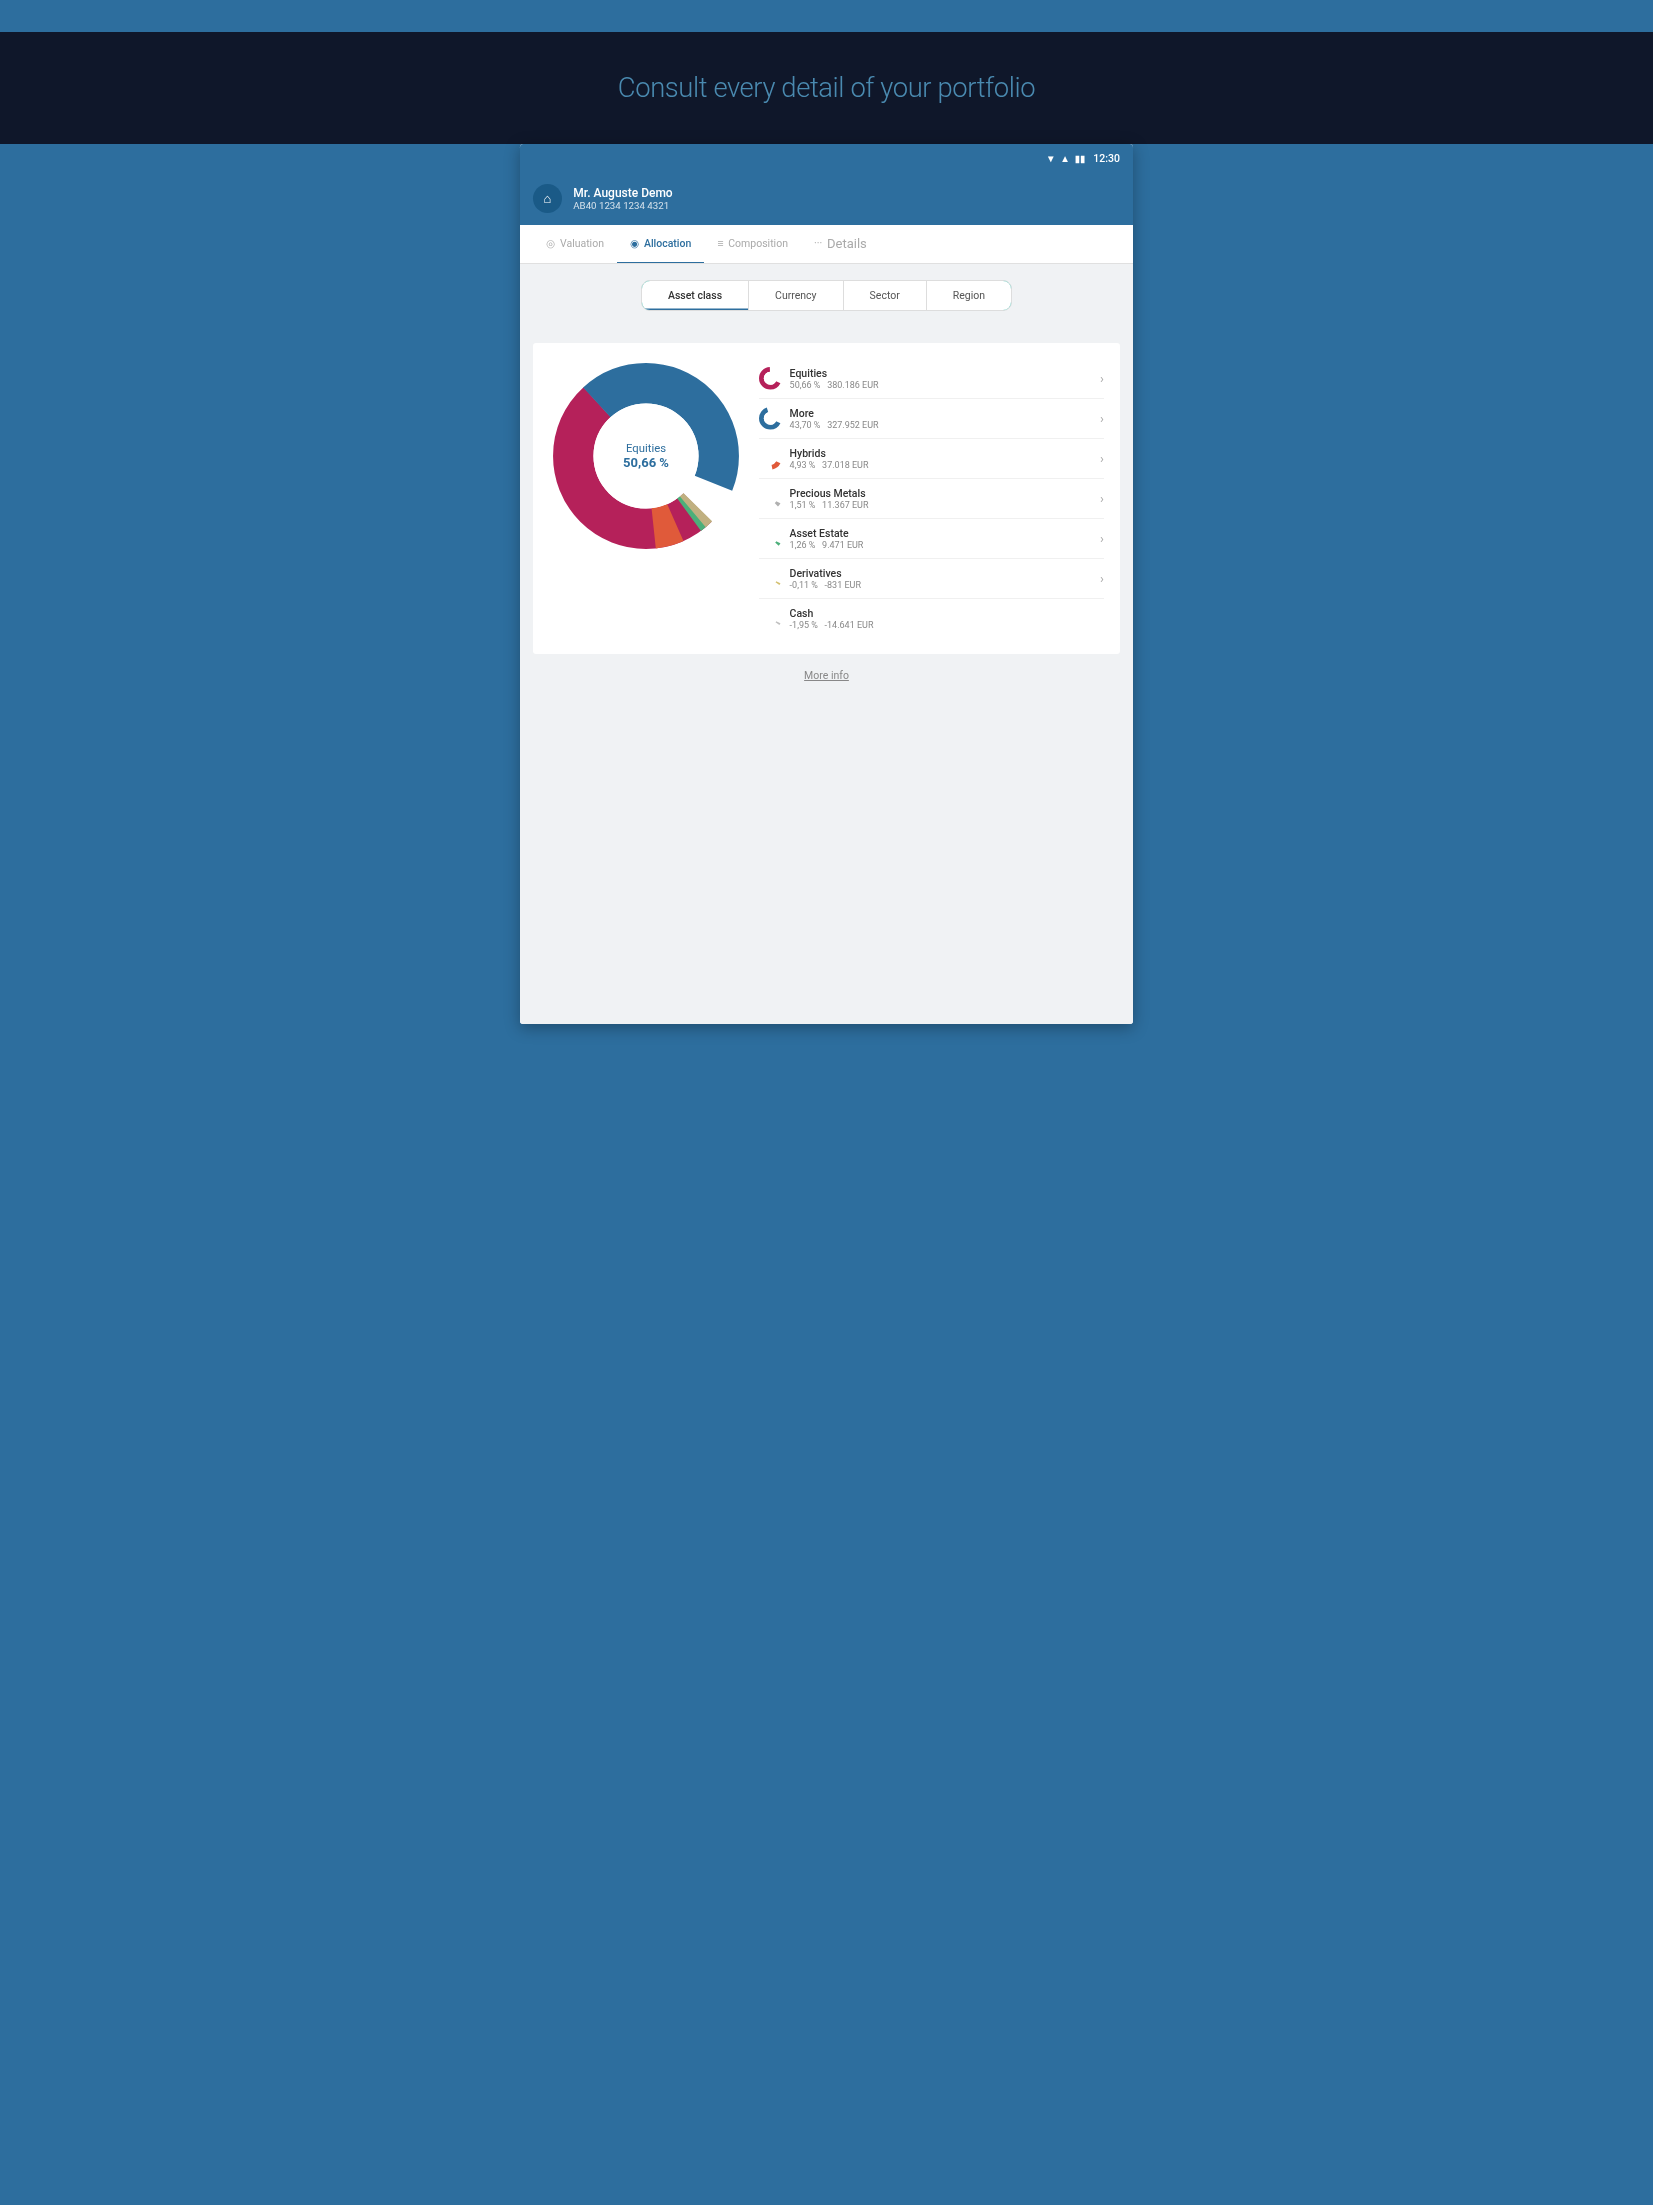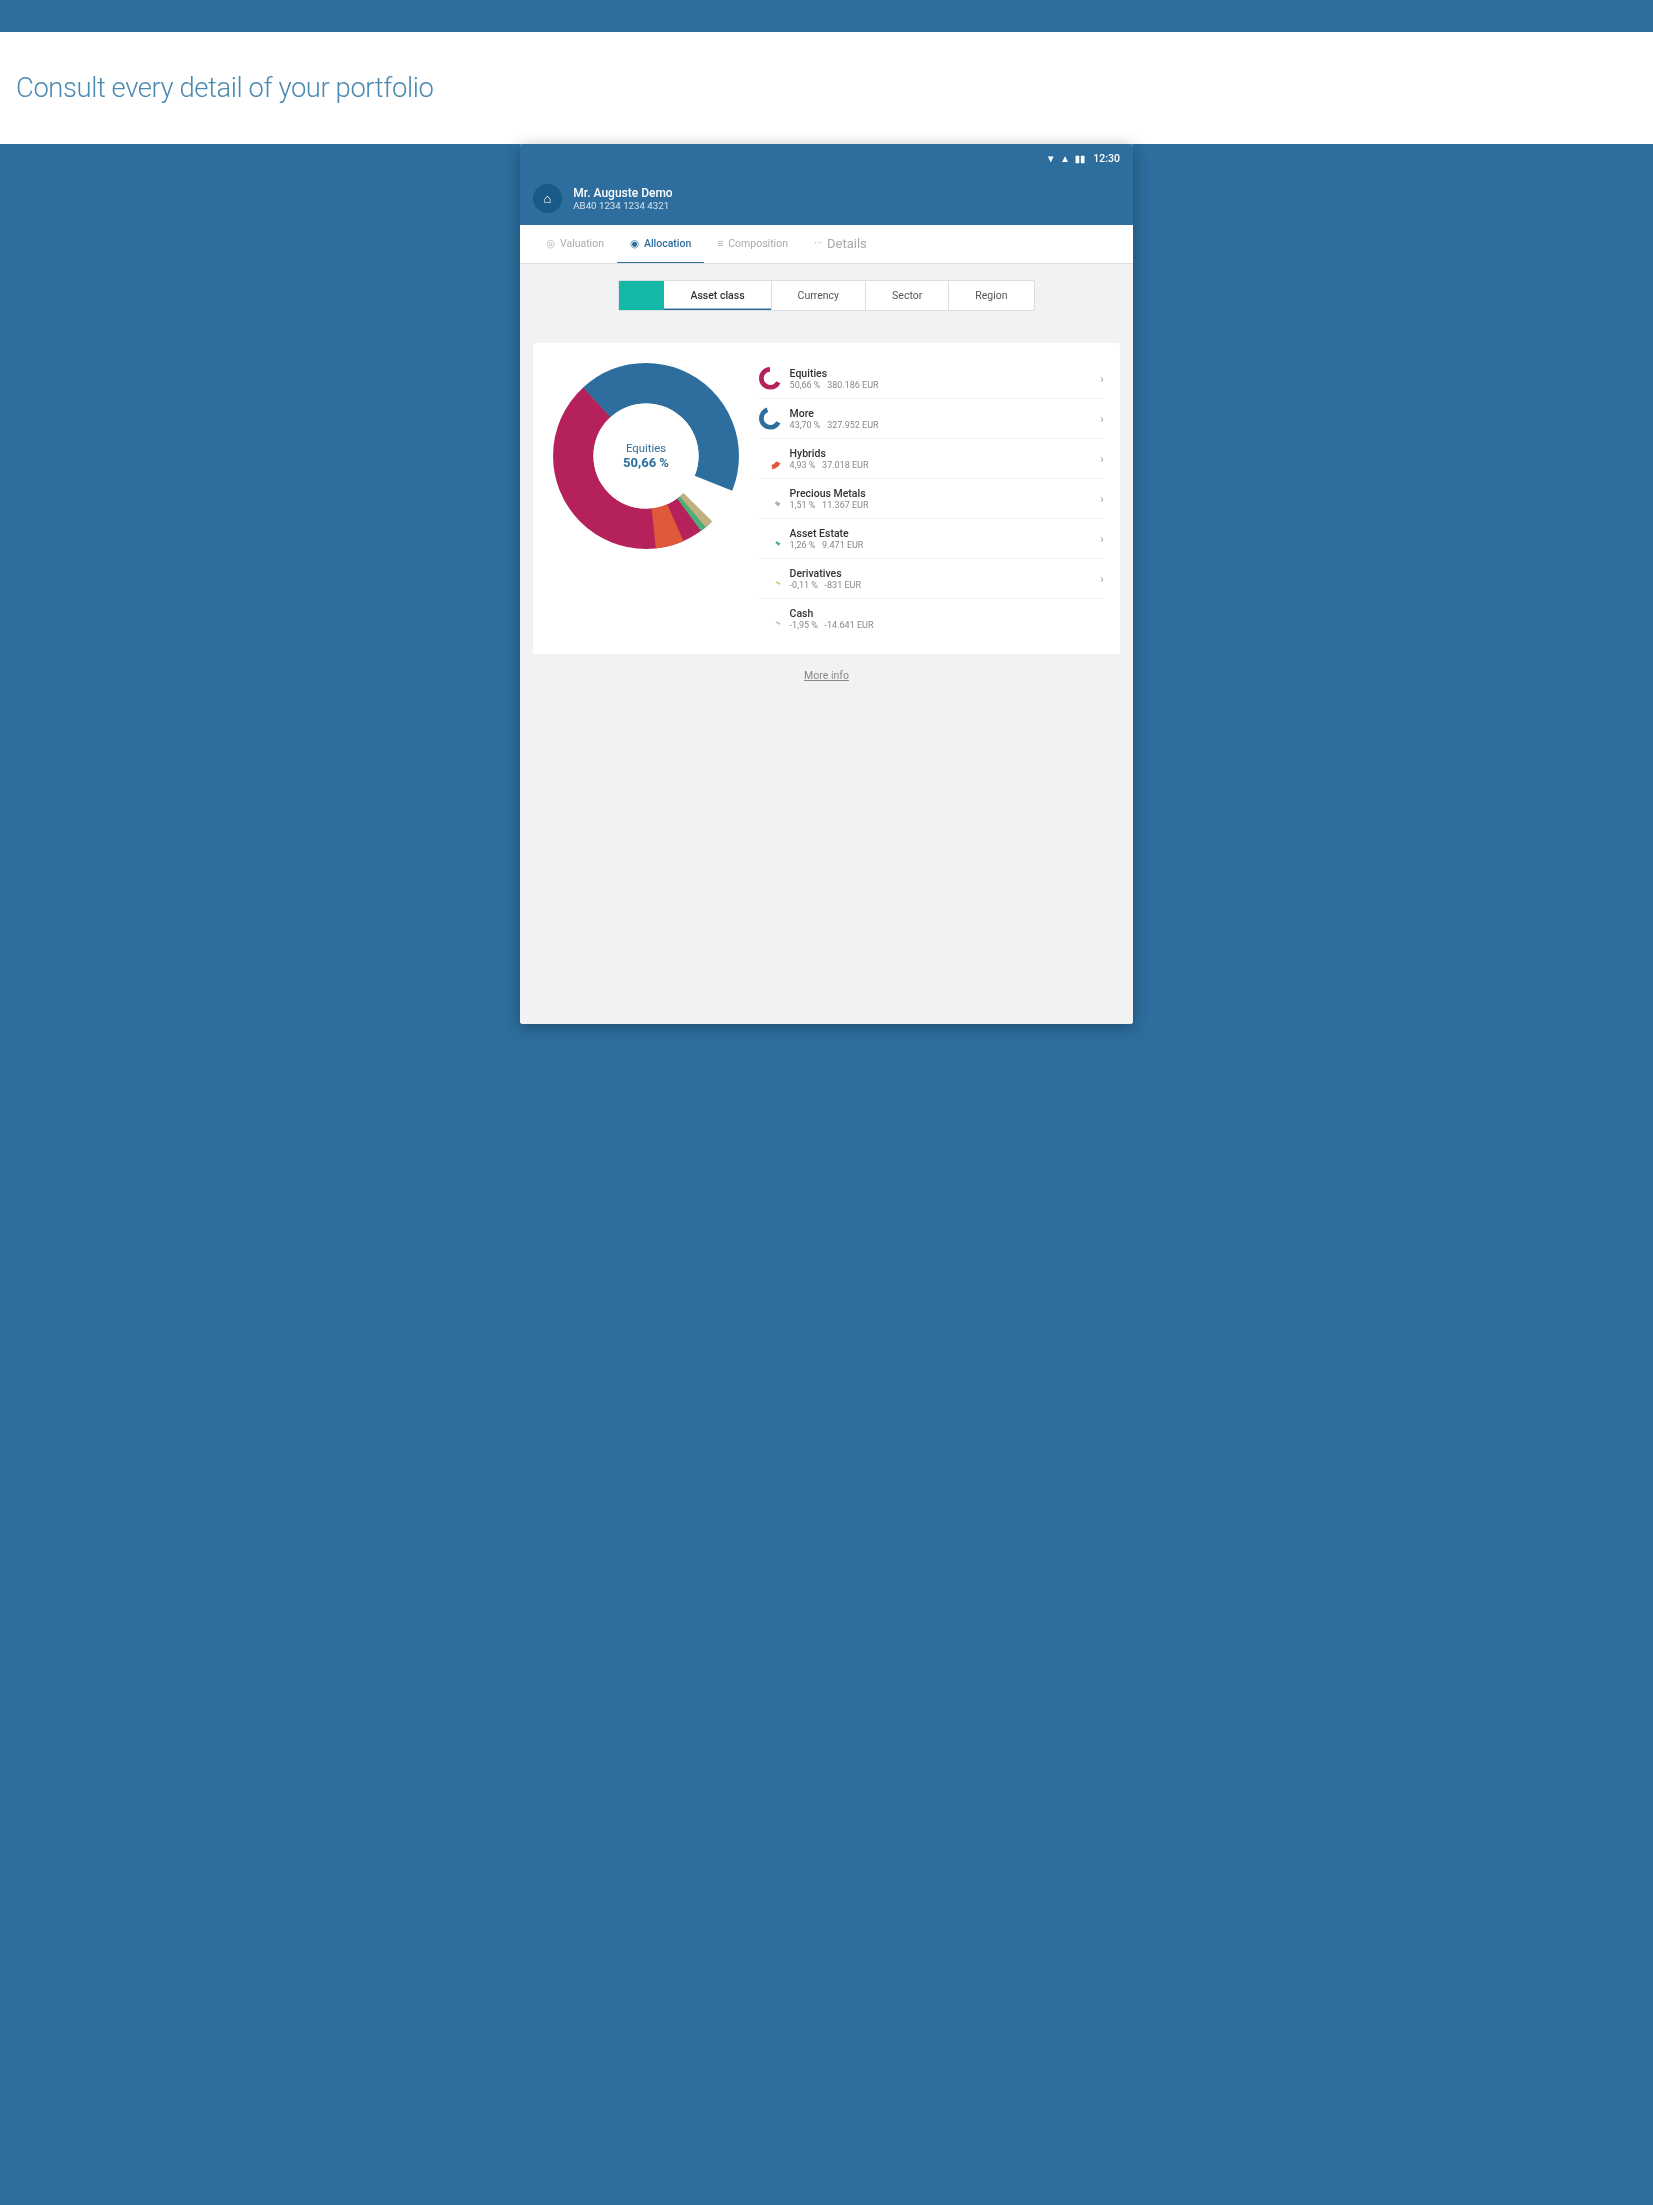--- a/index.html
+++ b/index.html
@@ -85,25 +85,24 @@
       border-bottom: 1.6px solid #2d6e9e;
     }
     .content-area {
       background: #f0f2f4;
       padding: 16px 13px;
     }
     .segment-control {
       display: flex;
       background: #14b8a6;
       border: 0.8px solid #ddd;
-      border-radius: 2px;
+      border-radius: 9px;
       overflow: hidden;
       margin: 0 auto 16px;
       width: fit-content;
-      padding-left: 45px;
     }
     .segment-btn {
       padding: 8px 26px;
       font-size: 10.5px;
       color: #555;
       cursor: pointer;
       border-right: 0.8px solid #ddd;
       background: white;
     }
     .segment-btn:last-child { border-right: none; }
@@ -194,21 +193,21 @@
 
     
     .mini-donut {
       width: 22.6px;
       height: 22.6px;
     }
   </style>
 </head>
 <body>
 
-<div style="background: #ffffff; width: 100%; padding: 40px 16px 40px;">
+<div style="background: #0f172a; width: 100%; text-align: center; padding: 40px 16px 40px;">
   <h1 style="color: #4a8ab0; font-size: 27.4px; font-weight: 300; letter-spacing: -0.4px;">Consult every detail of your portfolio</h1>
 </div>
 
 <div class="device-frame">
 
   <div class="status-bar">
     <div class="status-icons">
       <span style="color:white; font-size:9.7px;">▼</span>
       <span style="color:white; font-size:9.7px;">▲</span>
       <span style="color:white; font-size:9.7px;">▮▮</span>

